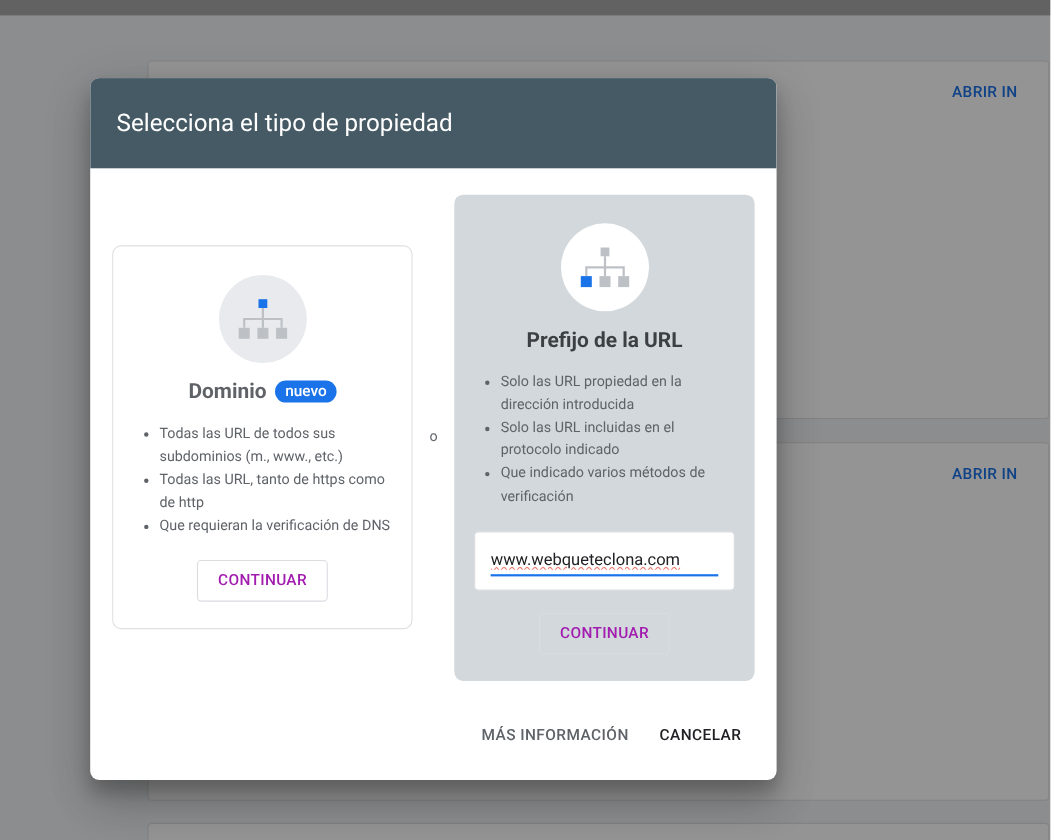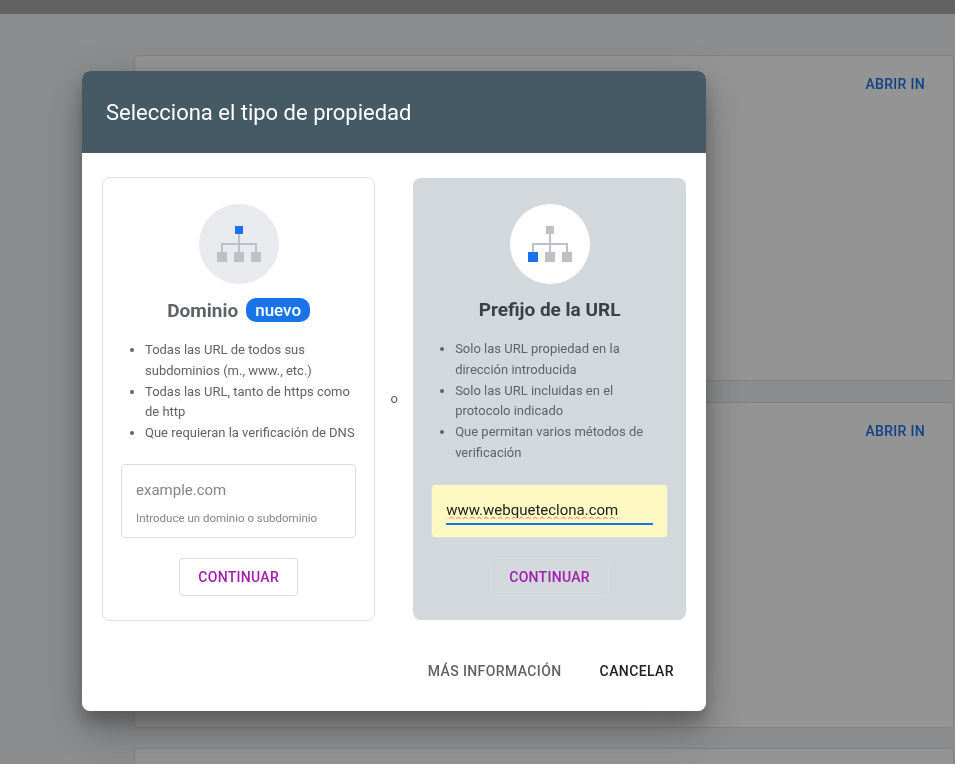--- a/index.html
+++ b/index.html
@@ -135,21 +135,21 @@
       font-weight: 700;
       color: #5f6368;
     }
     .urlprefix .card-title { color: #3c4043; }
 
     .badge-new {
       background: #1a73e8;
       color: #fff;
       border-radius: 10px;
       padding: 2px 9px;
-      font-size: 17px;
+      font-size: 14px;
       font-weight: 500;
     }
 
     .bullet-list {
       list-style: disc;
       padding-left: 24px;
       width: 100%;
       color: #5f6368;
       font-size: 13px;
       line-height: 1.6;
@@ -158,21 +158,21 @@
     }
     .bullet-list li { margin-bottom: 0; }
 
     .input-box {
       width: 100%;
       border: 1px solid #dadce0;
       border-radius: 4px;
       padding: 14px 14px 12px;
       margin-bottom: 20px;
     }
-    .urlprefix .input-box { background: #fef9c3; }
+    .urlprefix .input-box { background: #ffffff; }
 
     .text-input {
       border: none;
       width: 100%;
       font-size: 15px;
       font-family: inherit;
       outline: none;
       color: #202124;
       background: transparent;
       padding: 2px 0 4px;
@@ -202,21 +202,21 @@
       font-weight: 500;
       padding: 10px 18px;
       border-radius: 4px;
       letter-spacing: 0.3px;
       cursor: not-allowed;
       font-family: inherit;
     }
 
     .modal-footer {
       display: flex;
-      gap: 30px;
+      gap: 20px;
       justify-content: flex-end;
       padding: 12px 28px 26px;
       margin-left: 26px;
     }
 
     .footer-btn {
       background: none;
       border: none;
       font-size: 14px;
       font-weight: 500;
@@ -264,24 +264,20 @@
       </div>
       <div class="card-title-row">
         <span class="card-title">Dominio</span>
         <span class="badge-new">nuevo</span>
       </div>
       <ul class="bullet-list">
         <li><span>Todas las URL de todos sus subdominios (m., www., etc.)</span></li>
         <li><span>Todas las URL, tanto de https como de http</span></li>
         <li><span>Que requieran la verificación de DNS</span></li>
       </ul>
-      <div class="input-box">
-        <input class="text-input" type="text" placeholder="example.com" value="" style="">
-        <div class="helper-text">Introduce un dominio o subdominio</div>
-      </div>
       <button class="continue-btn">CONTINUAR</button>
     </div>
 
     <div class="divider-o">o</div>
 
     <div class="option-card urlprefix">
       <div class="icon-circle">
         <svg class="sitemap" width="46" height="40" viewBox="0 0 46 40">
           <rect x="19" y="2" width="8" height="8" fill="#bdc1c6"></rect>
           <rect x="1" y="28" width="10" height="10" fill="#1a73e8"></rect>
@@ -289,21 +285,21 @@
           <rect x="35" y="28" width="10" height="10" fill="#bdc1c6"></rect>
           <path d="M23 10 V20 M6 28 V20 H40 V28 M23 20 V28" stroke="#bdc1c6" stroke-width="2" fill="none"></path>
         </svg>
       </div>
       <div class="card-title-row">
         <span class="card-title">Prefijo de la URL</span>
       </div>
       <ul class="bullet-list">
         <li><span>Solo las URL propiedad en la dirección introducida</span></li>
         <li><span>Solo las URL incluidas en el protocolo indicado</span></li>
-        <li><span>Que permitan varios métodos de verificación</span></li>
+        <li><span>Que indicado varios métodos de verificación</span></li>
       </ul>
       <div class="input-box">
         <input class="text-input" type="text" value="www.webqueteclona.com" style="">
       </div>
       <button class="continue-btn">CONTINUAR</button>
     </div>
 
   </div>
 
   <div class="modal-footer">

